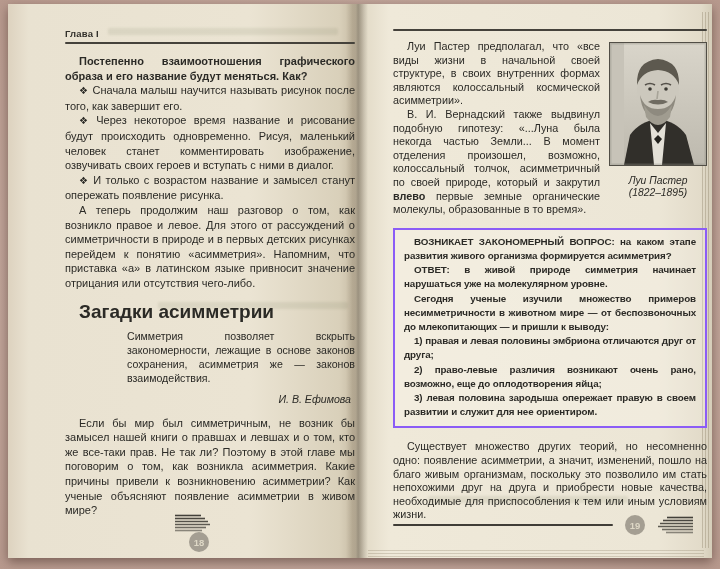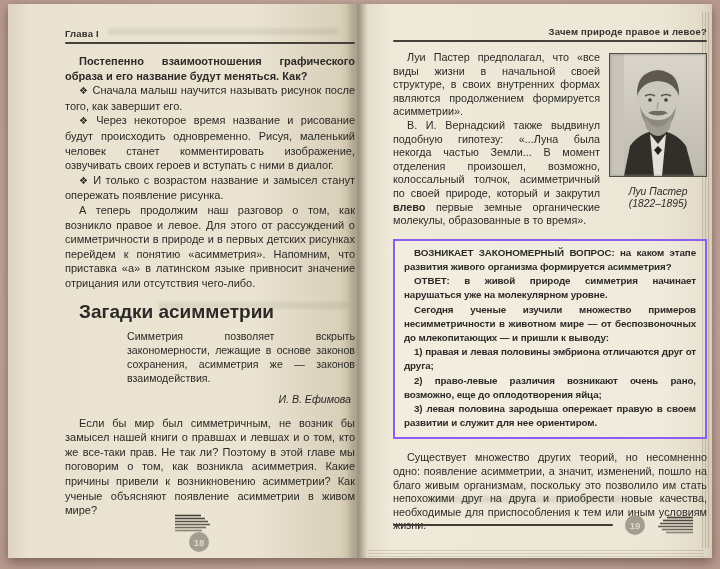--- a/index.html
+++ b/index.html
@@ -111,21 +111,20 @@
         <line x1="0" y1="10.5" x2="35" y2="10.5" opacity=".8"></line>
         <line x1="0" y1="13.5" x2="31" y2="13.5" opacity=".7"></line>
         <line x1="0" y1="16.5" x2="27" y2="16.5" opacity=".55"></line>
       </g>
     </svg>
     <div class="pageno">18</div>
     <div class="foot-rule"></div>
   </div>
 
   <div class="content rc">
-    <div class="running-head r">Зачем природе правое и левое?</div>
     <div class="head-rule"></div>
 
     <div class="body-block">
       <figure class="portrait">
         <svg class="portrait-frame" width="96" height="122" viewBox="0 0 96 122">
           <defs>
             <linearGradient id="bgph" x1="0" y1="0" x2="0" y2="1">
               <stop offset="0" stop-color="#d9d5ca"></stop>
                 <stop offset="1" stop-color="#bdb9ae"></stop>
             </linearGradient>
@@ -151,21 +150,21 @@
           <path d="M34 62 Q48 84 62 62 L60 74 Q54 82 48 82 Q42 82 36 74 Z" fill="#a09c90"></path>
 
           <rect x="0" y="0" width="96" height="122" fill="none" stroke="#8d897d" stroke-width="3" opacity=".35"></rect>
         </svg>
         <figcaption class="portrait-caption">
           <div>Луи Пастер</div>
           <div>(1822–1895)</div>
         </figcaption>
       </figure>
 
-      <p class="ind">Луи Пастер предполагал, что «все виды жизни в начальной своей структуре, в своих внутренних формах являются продолжением формируется асимметрии».</p>
+      <p class="ind">Луи Пастер предполагал, что «все виды жизни в начальной своей структуре, в своих внутренних формах являются колоссальный космической асимметрии».</p>
       <p class="ind"><span>В. И. Вернадский также выдвинул подобную гипотезу: «...Луна была некогда частью Земли... В момент отделения произошел, возможно, колоссальный толчок, асимметричный по своей природе, который и закрутил </span><span class="bold">влево</span><span> первые земные органические молекулы, образованные в то время».</span></p>
 
       <div class="qa-box" style="clear:both;">
         <p>ВОЗНИКАЕТ ЗАКОНОМЕРНЫЙ ВОПРОС: на каком этапе развития живого организма формируется асимметрия?</p>
         <p>ОТВЕТ: в живой природе симметрия начинает нарушаться уже на молекулярном уровне.</p>
         <p>Сегодня ученые изучили множество примеров несимметричности в животном мире — от беспозвоночных до млекопитающих — и пришли к выводу:</p>
         <p>1) правая и левая половины эмбриона отличаются друг от друга;</p>
         <p>2) право-левые различия возникают очень рано, возможно, еще до оплодотворения яйца;</p>
         <p>3) левая половина зародыша опережает правую в своем развитии и служит для нее ориентиром.</p>
       </div>

